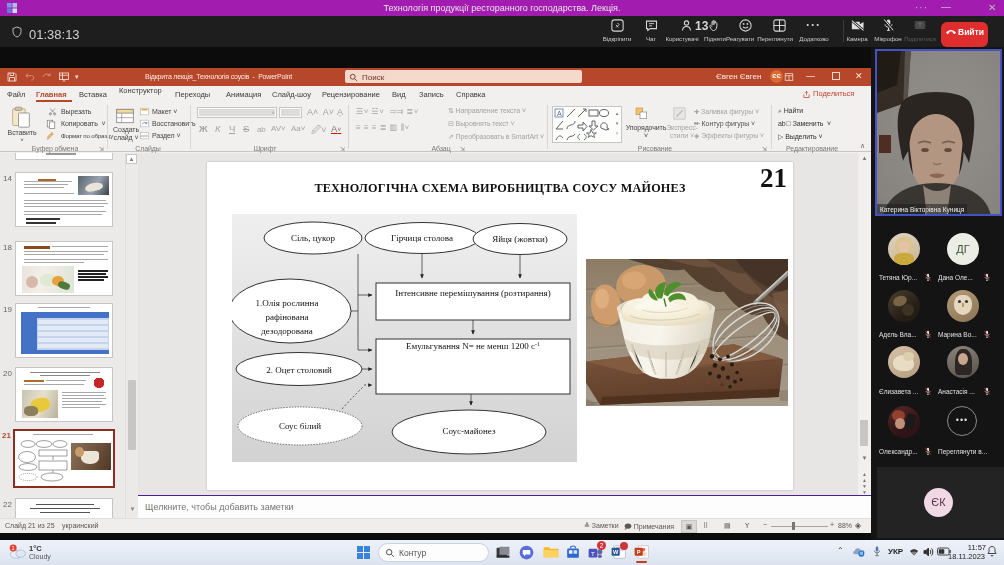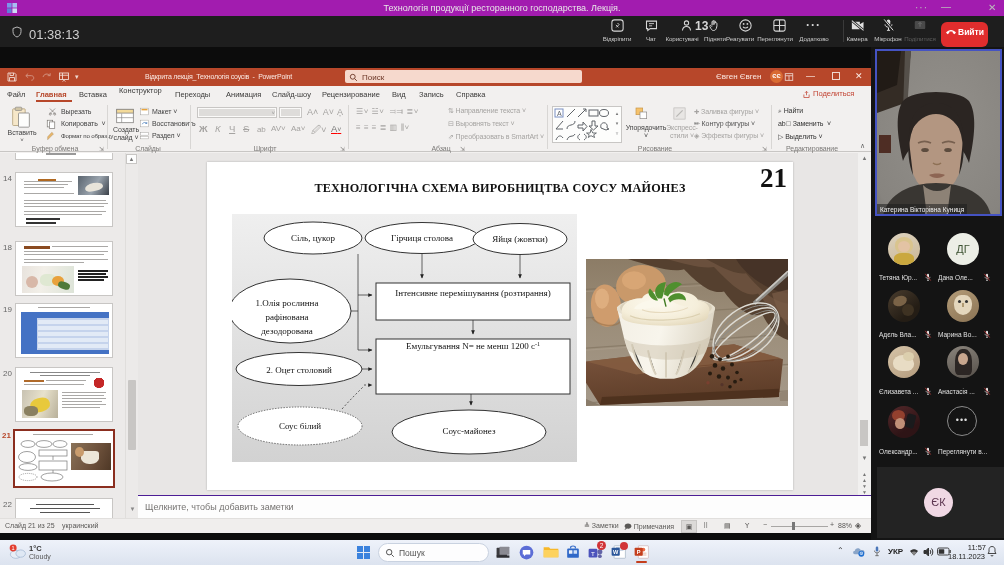--- a/index.html
+++ b/index.html
@@ -760,21 +760,21 @@
         <rect x="7" y="0" width="6" height="6" fill="#3b82dd"></rect>
         <rect x="0" y="7" width="6" height="6" fill="#3b82dd"></rect>
         <rect x="7" y="7" width="6" height="6" fill="#3b82dd"></rect>
       </svg>
 
     <div class="abs" style="left:378px;top:3px;width:111px;height:19px;background:#fdfdfe;border:1px solid #c9d2e0;border-radius:10px;">
       <svg class="abs" style="left:6px;top:4px" width="10" height="10" viewBox="0 0 24 24" fill="none" stroke="#444" stroke-width="2.2">
           <circle cx="10" cy="10" r="6.5"></circle>
           <path d="M15.5 15.5 L21 21"></path>
         </svg>
-      <div class="abs" style="left:20px;top:4px;font-size:8.5px;color:#555;">Пошук</div>
+      <div class="abs" style="left:20px;top:4px;font-size:8.5px;color:#555;">Контур</div>
     </div>
 
     <svg class="abs" style="left:496px;top:6px" width="14" height="13" viewBox="0 0 24 22">
         <rect x="1" y="3" width="18" height="15" rx="1" fill="#3a3a3e"></rect>
         <rect x="6" y="1" width="17" height="14" rx="1" fill="#8a8a92"></rect>
         <rect x="1" y="16" width="22" height="4" fill="#2e2e32"></rect>
       </svg>
 
     <svg class="abs" style="left:519px;top:5px" width="15" height="15" viewBox="0 0 24 24">
         <circle cx="12" cy="12" r="11" fill="#5b6dd6"></circle>

